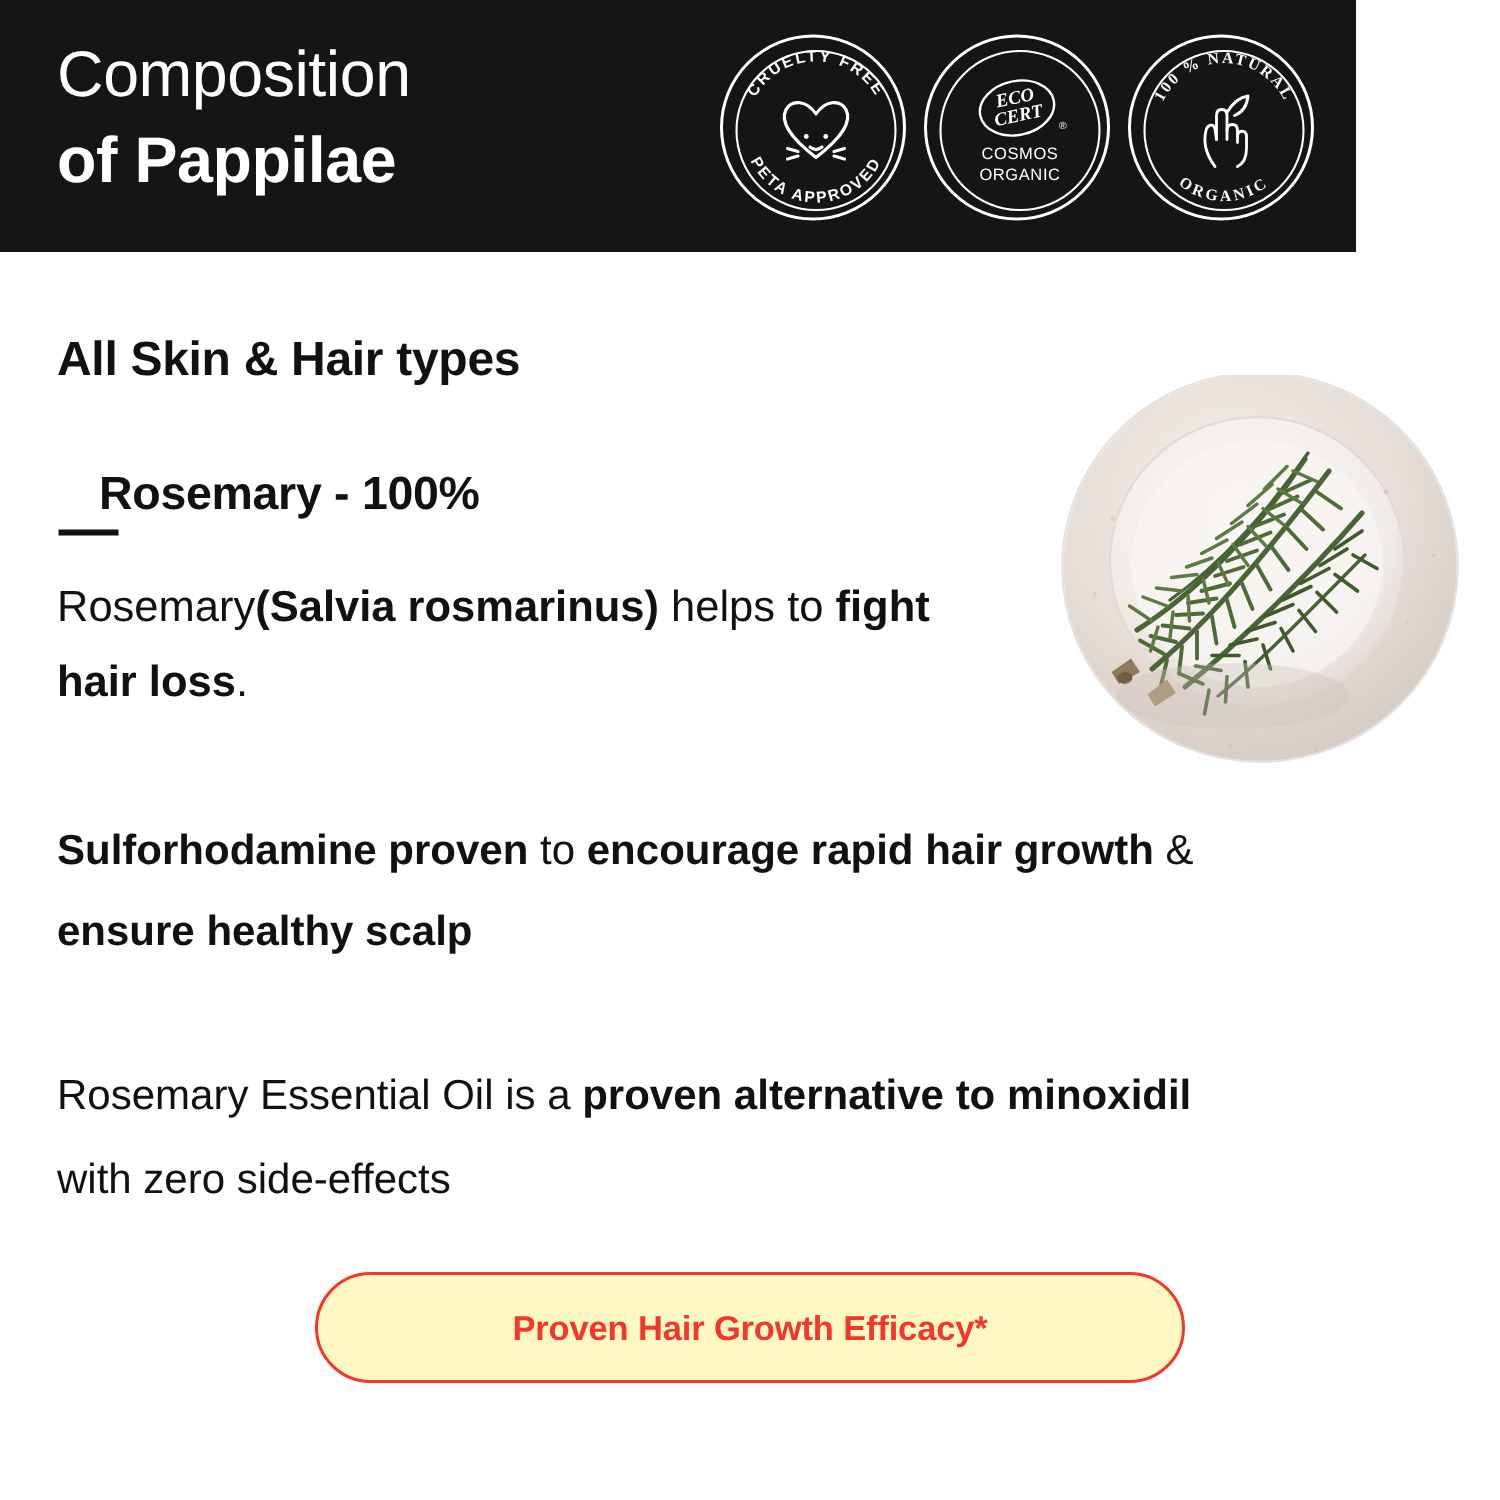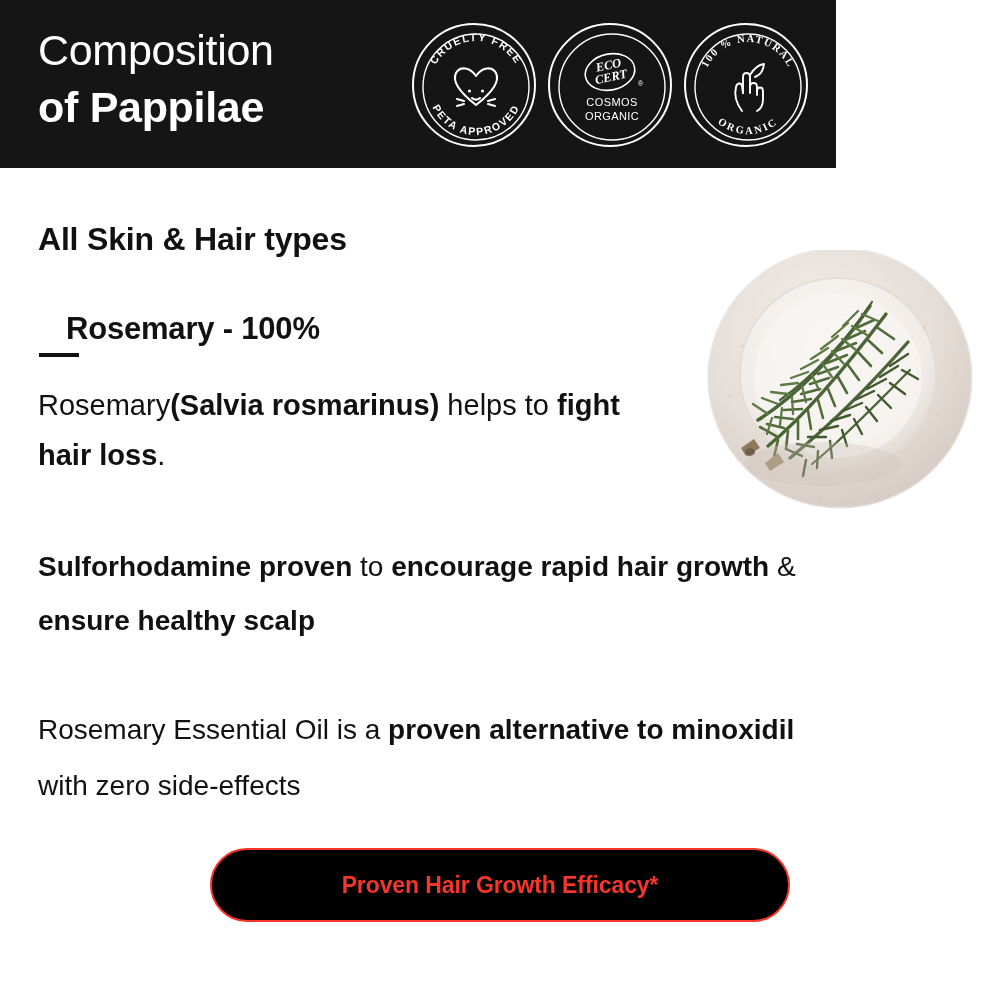--- a/index.html
+++ b/index.html
@@ -9,21 +9,21 @@
     font-family:"Liberation Sans", sans-serif;
     color:#111111;
     overflow:hidden;
     position:relative;
   }
 
   
   #header-band {
     position:absolute;
     left:0; top:0;
-    width:836px; height:168px;
+    width:904px; height:168px;
     background:#151515;
     display:flex;
     align-items:center;
   }
   #header-title {
     position:absolute;
     left:38px; top:22px;
     color:#ffffff;
     font-size:43px;
     font-weight:700;
@@ -120,21 +120,21 @@
   
   #cta-button {
     position:absolute;
     left:210px; top:680px;
     width:580px; height:74px;
     border:2px solid #f6352b;
     border-radius:37px;
     display:flex;
     align-items:center;
     justify-content:center;
-    background:#000000;
+    background:#fef9c3;
   }
   #cta-label {
     color:#f6352b;
     font-size:23px;
     font-weight:700;
     letter-spacing:-0.1px;
   }
 
   
   #footnote {

